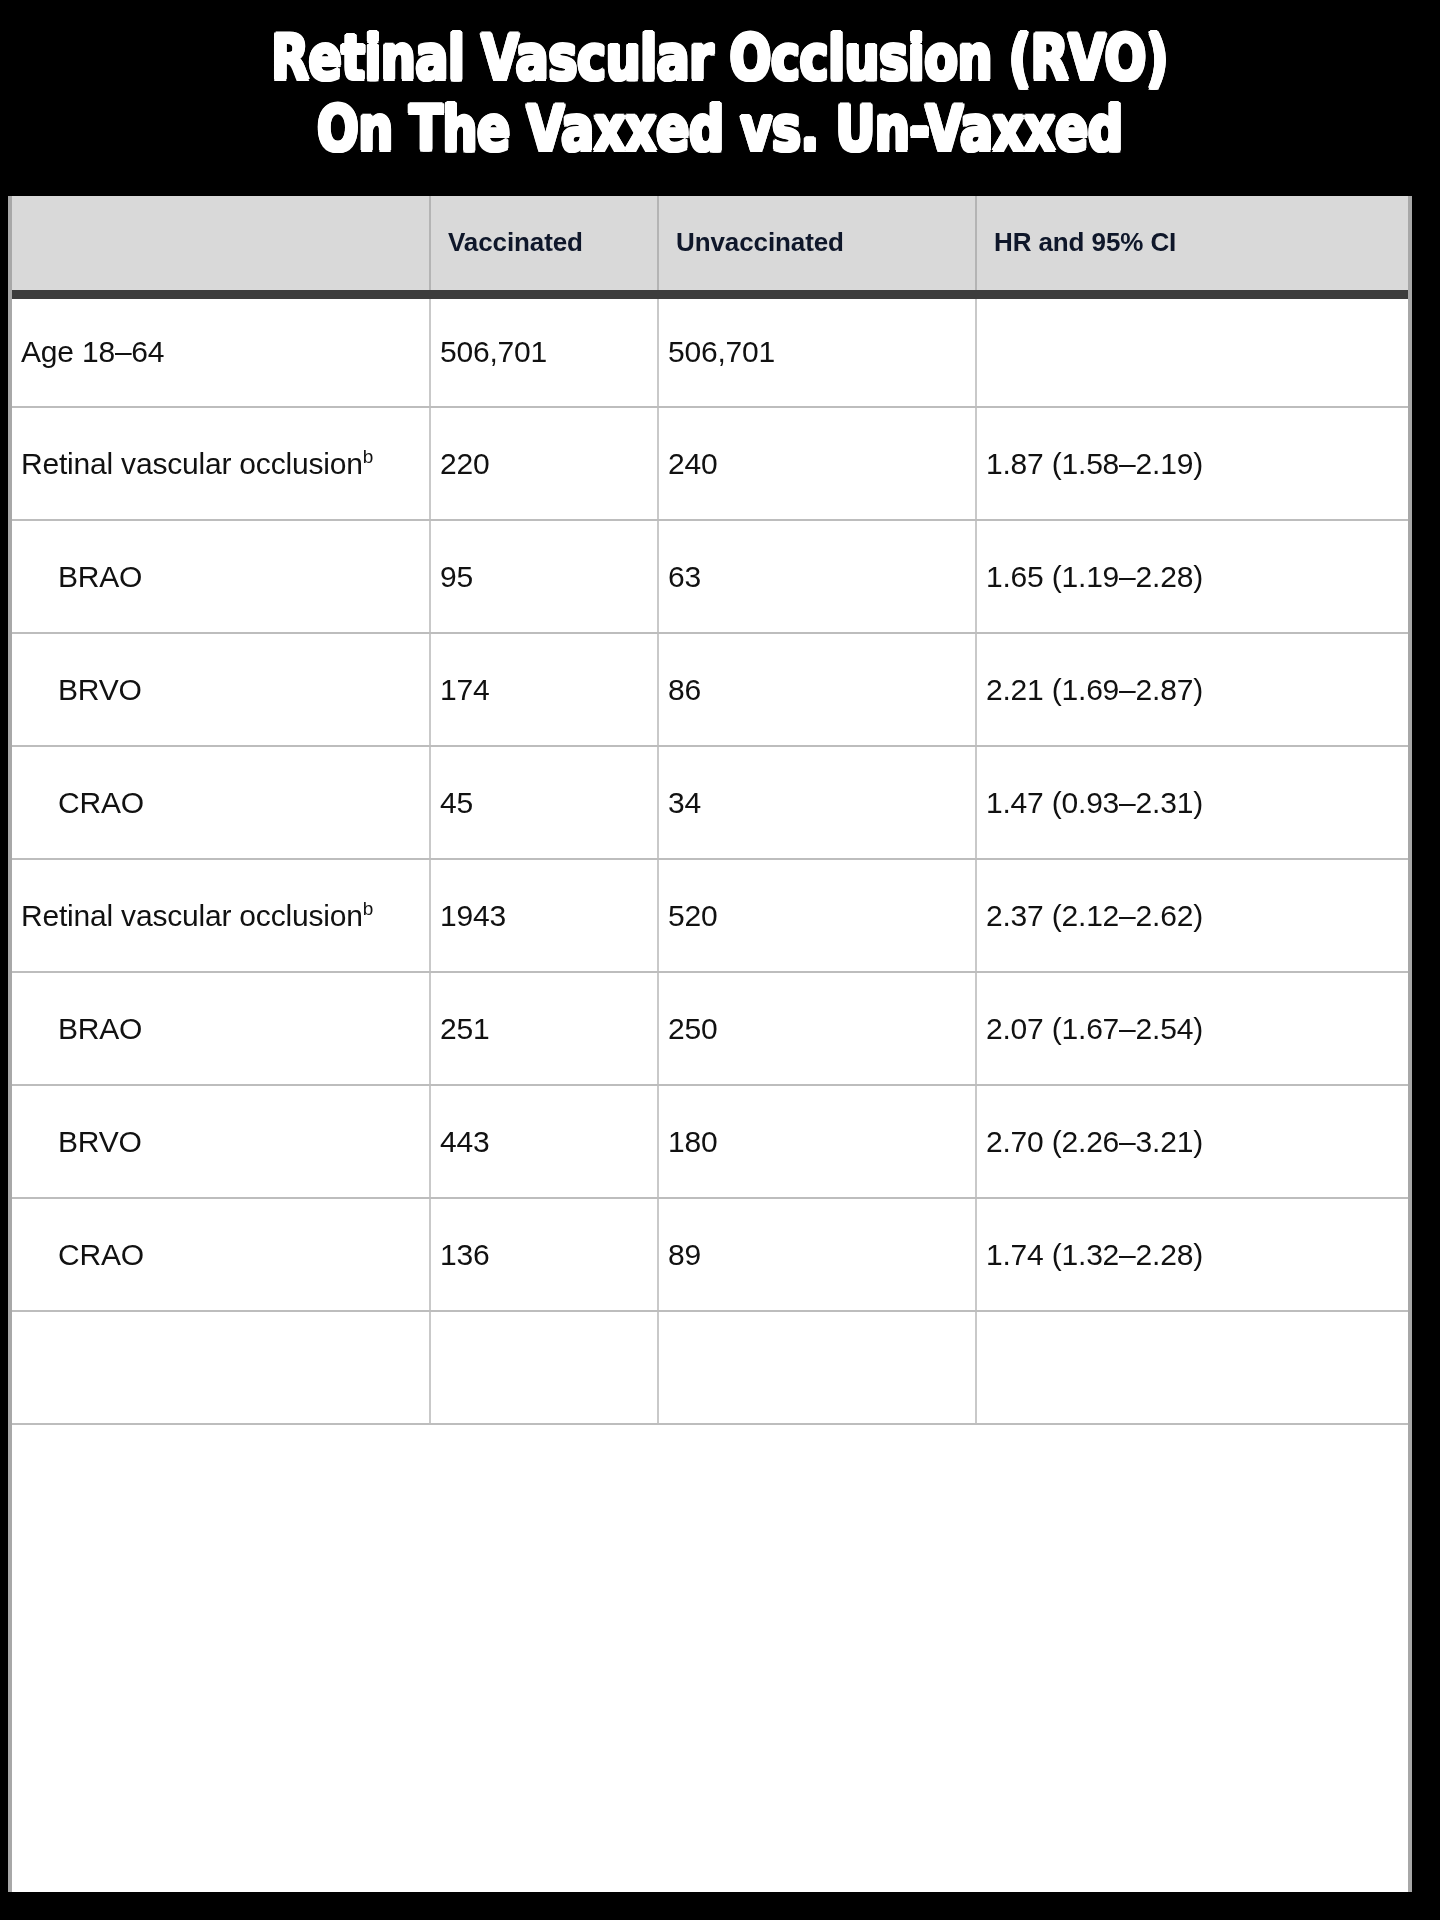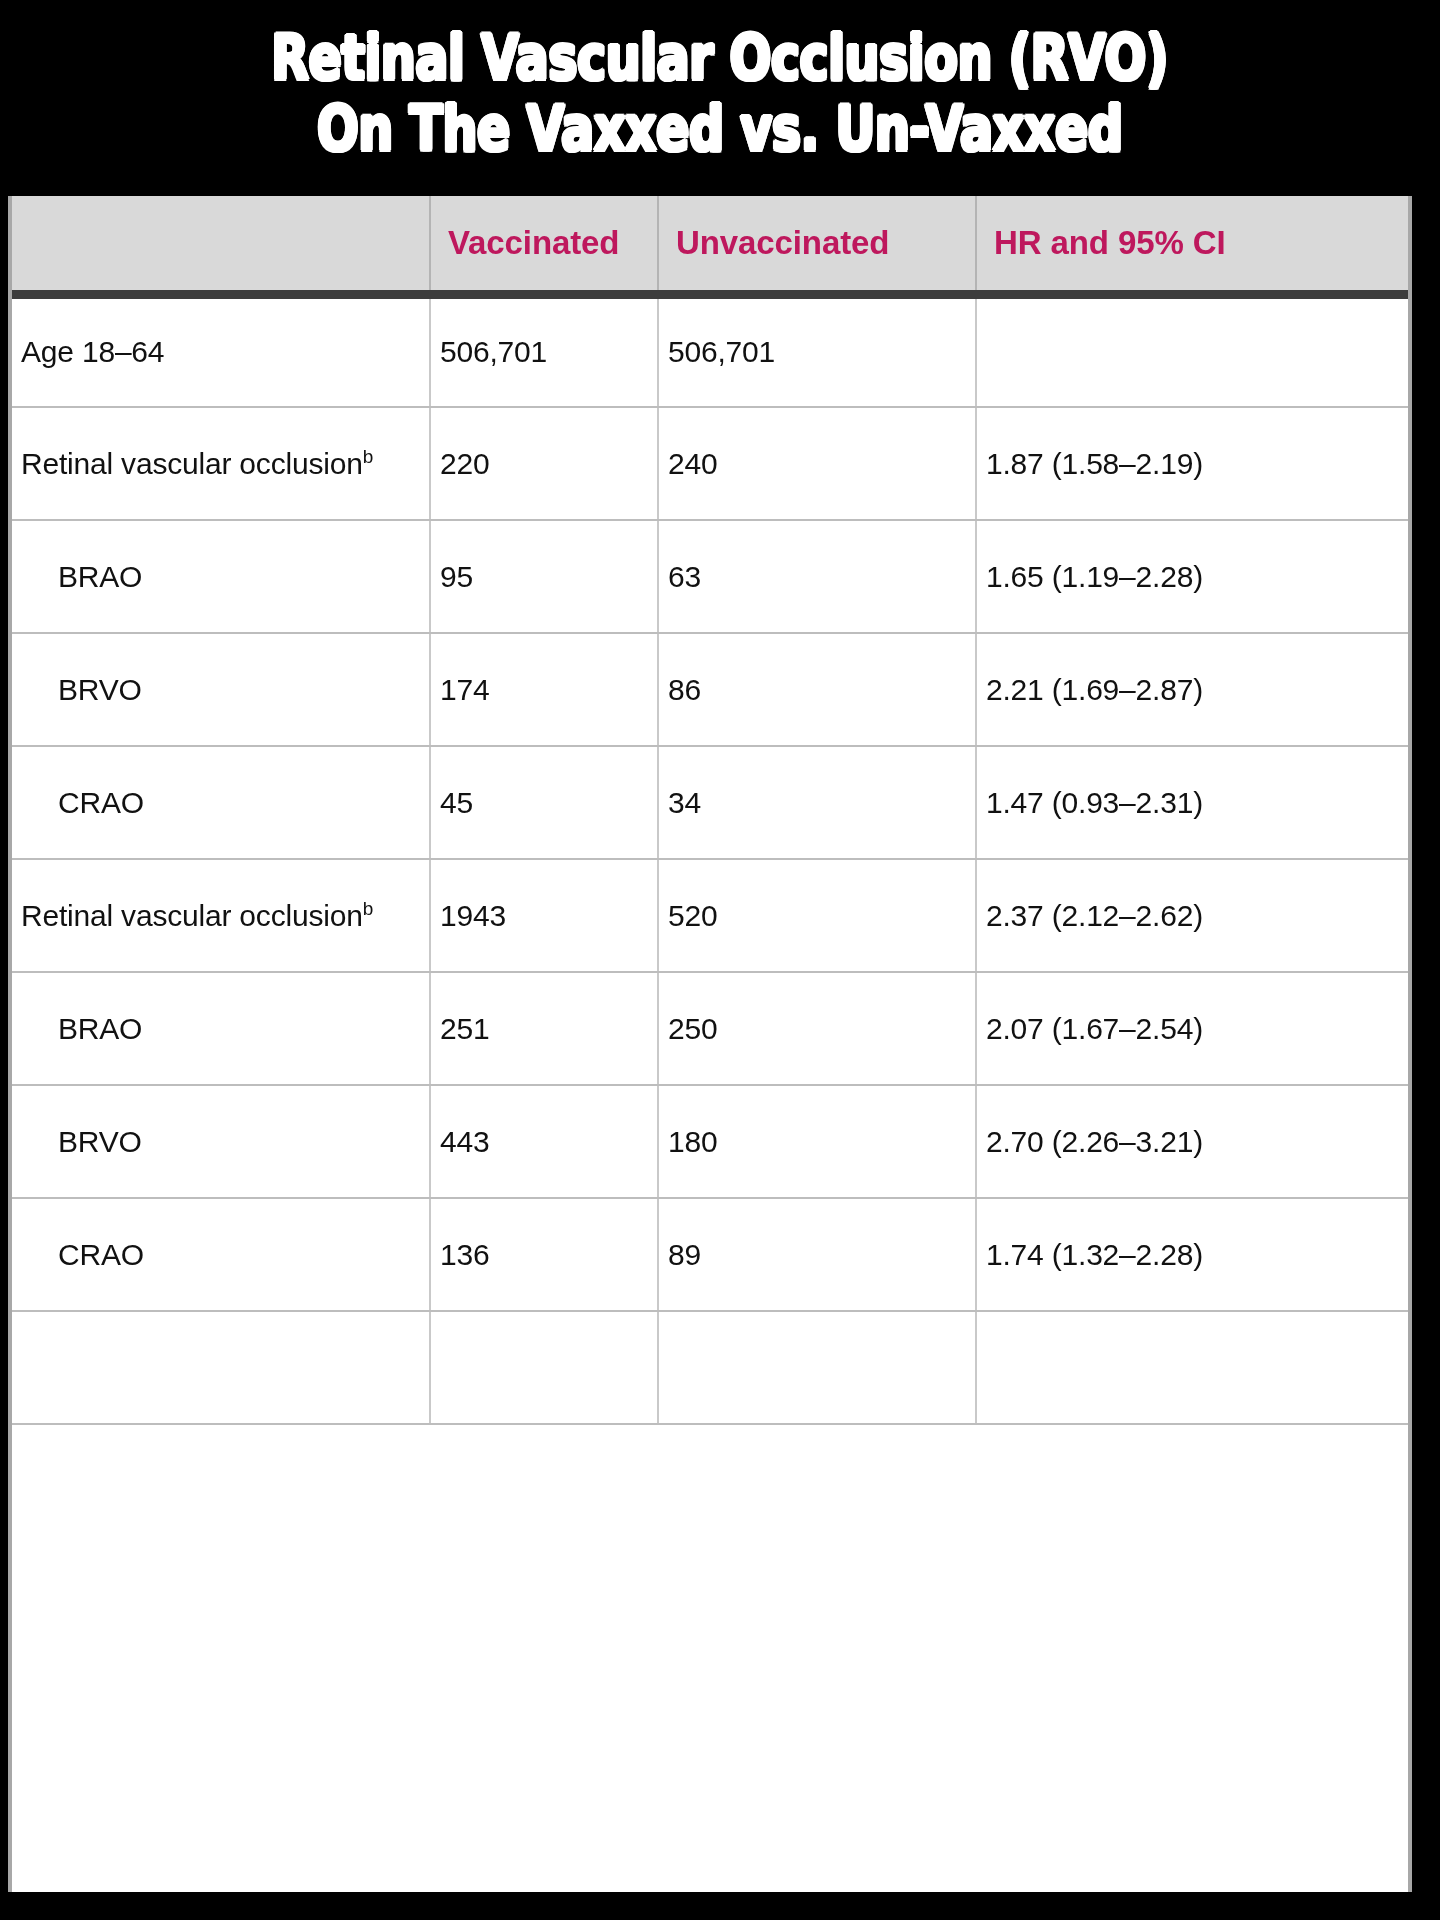--- a/index.html
+++ b/index.html
@@ -63,23 +63,23 @@
   table.rvo col.c0 { width:418px; }
   table.rvo col.c1 { width:228px; }
   table.rvo col.c2 { width:318px; }
   table.rvo col.c3 { width:432px; }
 
   thead th {
     background:#d9d9d9;
     height:98px;
     vertical-align:middle;
     text-align:left;
-    font-size:33px;
+    font-size:26px;
     font-weight:bold;
-    color:#be185d;
+    color:#0f172a;
     padding:0 0 0 17px;
     border-right:2px solid #b4b4b4;
     border-bottom:9px solid #3d3d3d;
     letter-spacing:-0.1px;
   }
   thead th:last-child { border-right:none; }
   thead th.blank { }
 
   tbody td {
     height:113px;

